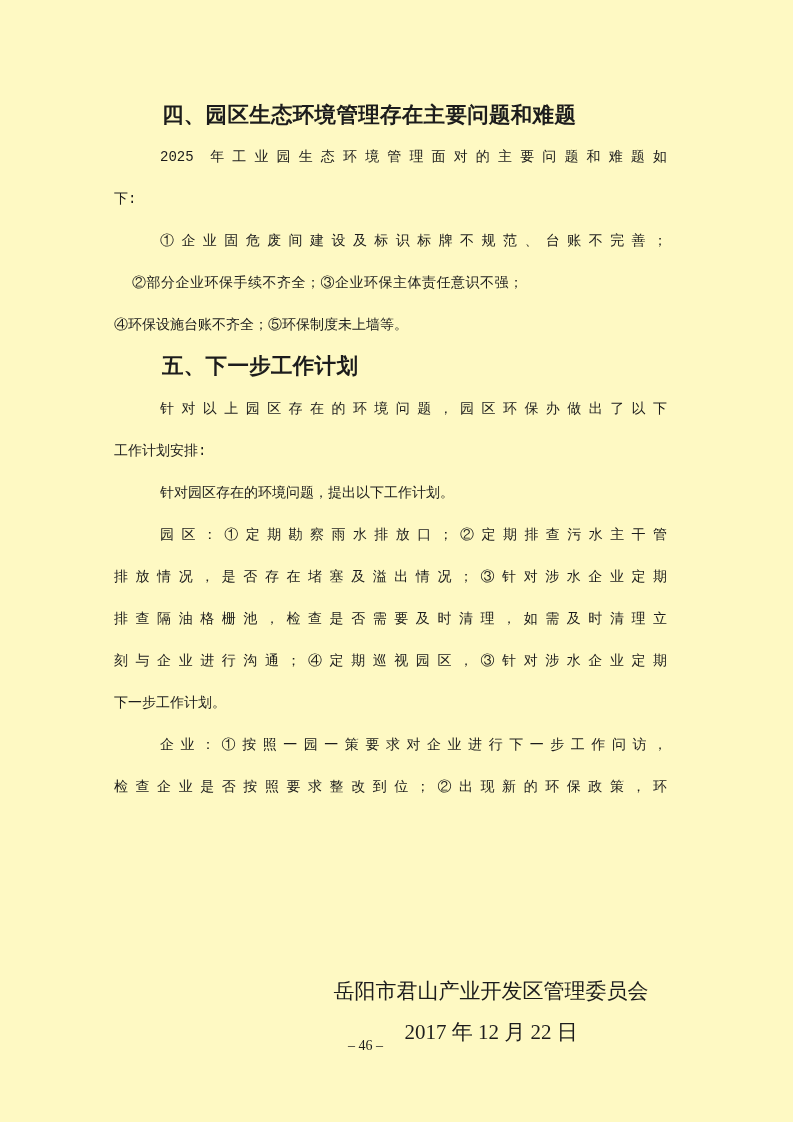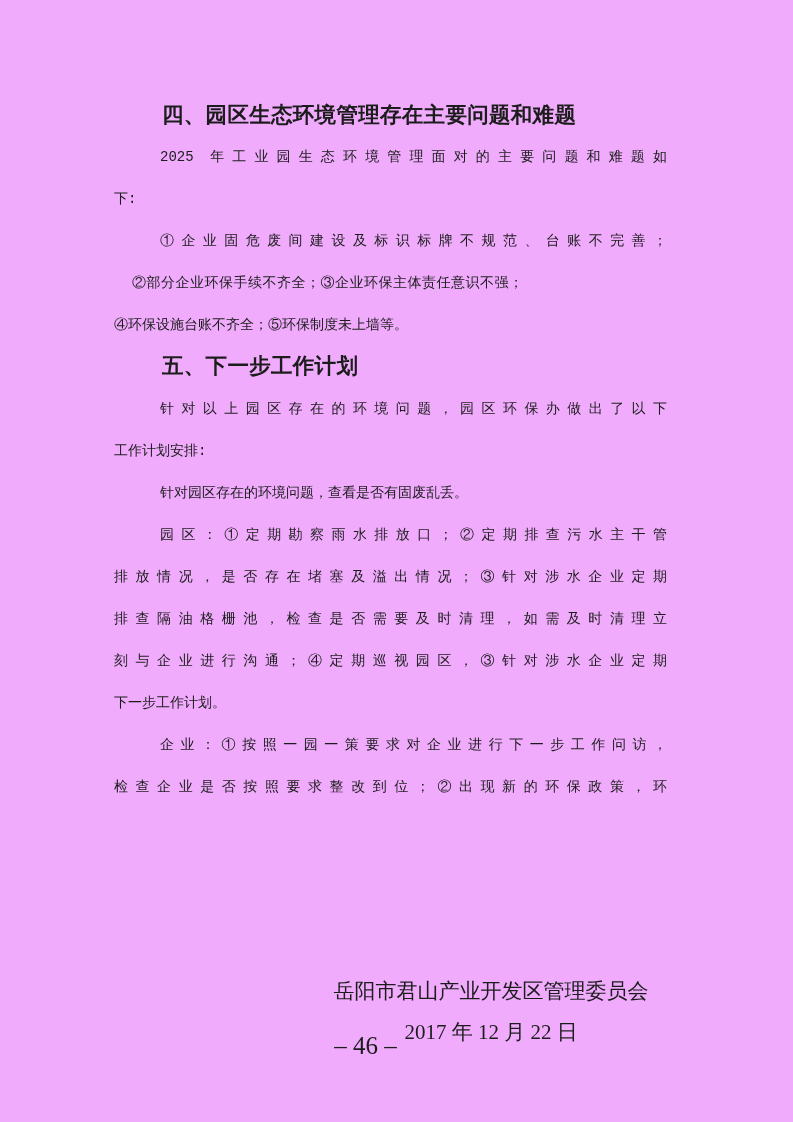--- a/index.html
+++ b/index.html
@@ -1,21 +1,21 @@
 <!DOCTYPE html>
 <html lang="zh"><head>
 <meta charset="utf-8">
 <style>
   html, body { margin: 0; padding: 0; background: #e8e8e8; }
   .page {
     position: relative;
     width: 793px;
     height: 1122px;
     margin: 0 auto;
-    background: #f0abfc;
+    background: #fef9c3;
     font-family: "Liberation Serif", "DejaVu Serif", serif;
     color: #1c1c1c;
     overflow: hidden;
   }
   .content-col {
     position: absolute;
     left: 114px;
     top: 95px;
     width: 553px;
   }
@@ -54,21 +54,21 @@
     font-size: 21px;
     line-height: 41.4px;
     margin-top: 31px;
   }
   .page-footer {
     position: absolute;
     left: 0;
     top: 1033px;
     width: 731px;
     text-align: center;
-    font-size: 25px;
+    font-size: 14px;
     line-height: 26px;
   }
 </style>
 </head>
 <body>
 
 <div class="page">
 
   <div class="content-col">
 
@@ -86,21 +86,21 @@
     </div>
 
     <div class="hd">五、下一步工作计划</div>
 
     <div>
       <div class="ln jf ind">针对以上园区存在的环境问题，园区环保办做出了以下</div>
       <div class="ln">工作计划安排:</div>
     </div>
 
     <div>
-      <div class="ln ind">针对园区存在的环境问题，查看是否有固废乱丢。</div>
+      <div class="ln ind">针对园区存在的环境问题，提出以下工作计划。</div>
     </div>
 
     <div>
       <div class="ln jf ind">园区：①定期勘察雨水排放口；②定期排查污水主干管</div>
       <div class="ln jf">排放情况，是否存在堵塞及溢出情况；③针对涉水企业定期</div>
       <div class="ln jf">排查隔油格栅池，检查是否需要及时清理，如需及时清理立</div>
       <div class="ln jf">刻与企业进行沟通；④定期巡视园区，③针对涉水企业定期</div>
       <div class="ln">下一步工作计划。</div>
     </div>
 

